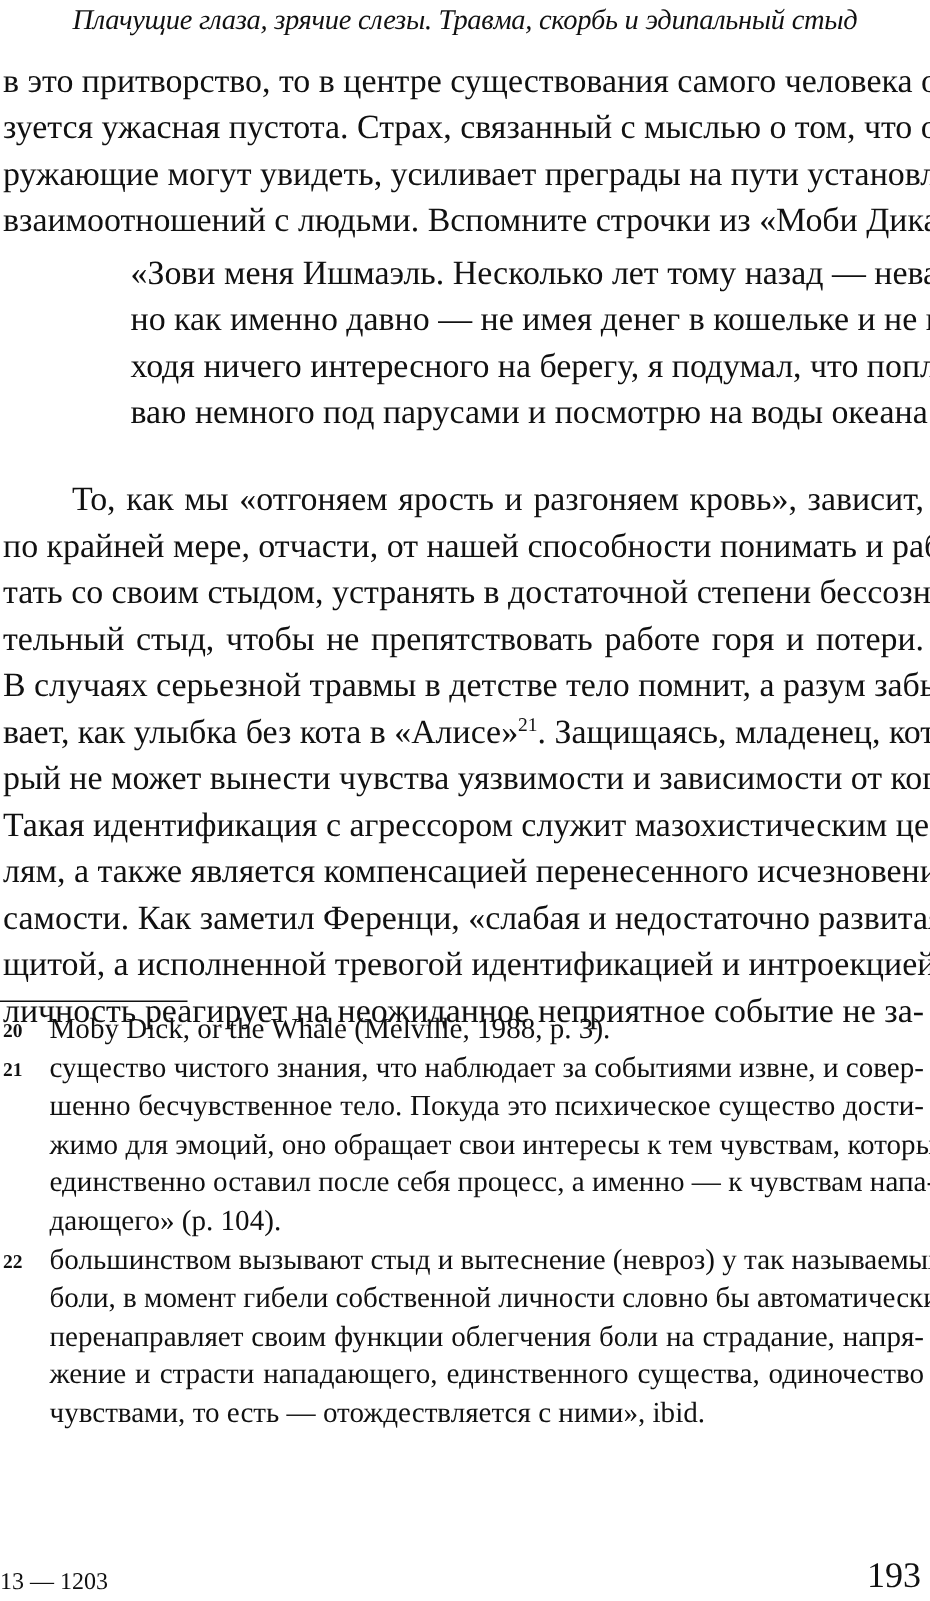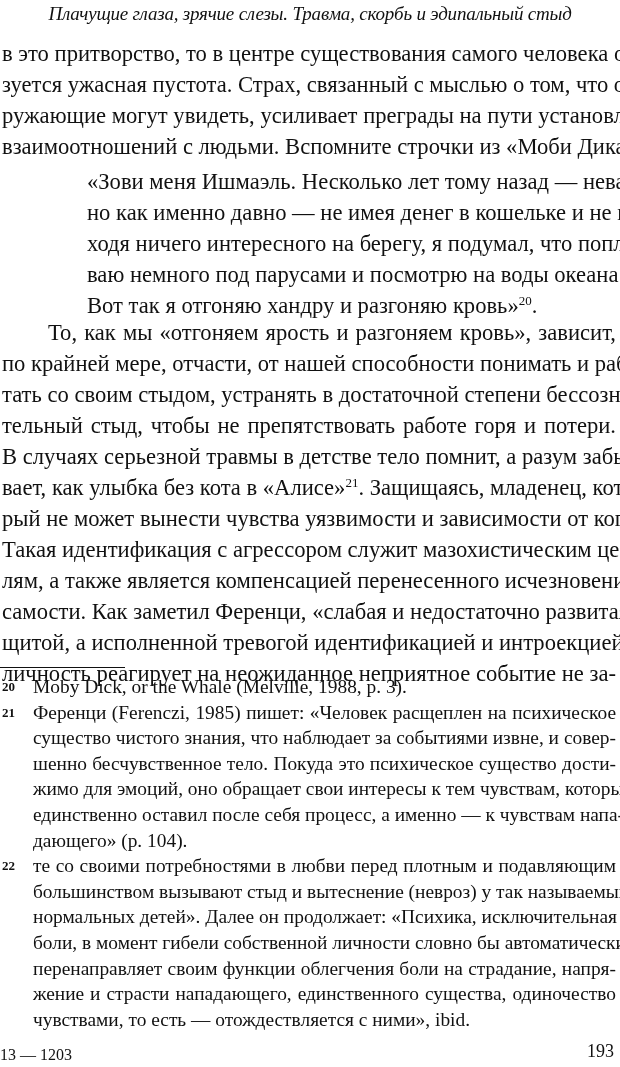--- a/index.html
+++ b/index.html
@@ -21,40 +21,39 @@
     .line.last { text-align-last: left; }
     .quote { position: absolute; top: 166px; left: 87px; width: 529px; font-size: 22.6px; line-height: 31px; }
     .para2 { position: absolute; top: 317px; left: 2px; width: 614px; font-size: 22.6px; line-height: 31px; }
     .indent { padding-left: 46px; }
     sup { font-size: 13px; line-height: 0; vertical-align: 8px; }
     .fn-rule { position: absolute; top: 667px; left: 0; width: 125px; height: 0; border-top: 1.5px solid #111; }
     .footnotes { position: absolute; top: 674px; left: 0; width: 616px; font-size: 19.4px; line-height: 25.6px; }
     .fn { position: relative; padding-left: 33px; margin: 0; }
     .fn-num { position: absolute; left: 2px; top: 0; font-size: 13px; font-weight: bold; }
     .footer-sig { position: absolute; top: 1046px; left: 0; font-size: 16px; line-height: 18px; }
-    .page-number { position: absolute; top: 1038px; right: 6px; font-size: 18px; line-height: 26px; }
+    .page-number { position: absolute; top: 1038px; right: 6px; font-size: 24px; line-height: 26px; }
   </style>
 </head>
 <body>
 
 <div class="running-head">Плачущие глаза, зрячие слезы. Травма, скорбь и эдипальный стыд</div>
 
 <div class="main">
   <span class="line">в это притворство, то в центре существования самого человека обра-</span>
   <span class="line">зуется ужасная пустота. Страх, связанный с мыслью о том, что ок-</span>
   <span class="line">ружающие могут увидеть, усиливает преграды на пути установления</span>
   <span class="line last">взаимоотношений с людьми. Вспомните строчки из «Моби Дика»:</span>
 </div>
 
 <div class="quote">
   <span class="line">«Зови меня Ишмаэль. Несколько лет тому назад — неваж-</span>
   <span class="line">но как именно давно — не имея денег в кошельке и не на-</span>
   <span class="line">ходя ничего интересного на берегу, я подумал, что попла-</span>
   <span class="line">ваю немного под парусами и посмотрю на воды океана.</span>
-  <span class="line last"><span>Вот так я отгоняю хандру и разгоняю кровь»</span><sup>20</sup><span>.</span></span>
 </div>
 
 <div class="para2">
   <span class="line indent">То, как мы «отгоняем ярость и разгоняем кровь», зависит,</span>
   <span class="line">по крайней мере, отчасти, от нашей способности понимать и рабо-</span>
   <span class="line">тать со своим стыдом, устранять в достаточной степени бессозна-</span>
   <span class="line">тельный стыд, чтобы не препятствовать работе горя и потери.</span>
   <span class="line">В случаях серьезной травмы в детстве тело помнит, а разум забы-</span>
   <span class="line"><span>вает, как улыбка без кота в «Алисе»</span><sup>21</sup><span>. Защищаясь, младенец, кото-</span></span>
   <span class="line">рый не может вынести чувства уязвимости и зависимости от кого-</span>
@@ -67,32 +66,29 @@
 
 <div class="fn-rule"></div>
 
 <div class="footnotes">
   <div class="fn">
     <span class="fn-num">20</span>
     <span class="line last">Moby Dick, or the Whale (Melville, 1988, p. 3).</span>
   </div>
   <div class="fn">
     <span class="fn-num">21</span>
-    <span class="line">Ференци (Ferenczi, 1985) пишет: «Человек расщеплен на психическое</span>
     <span class="line">существо чистого знания, что наблюдает за событиями извне, и совер-</span>
     <span class="line">шенно бесчувственное тело. Покуда это психическое существо дости-</span>
     <span class="line">жимо для эмоций, оно обращает свои интересы к тем чувствам, которые</span>
     <span class="line">единственно оставил после себя процесс, а именно — к чувствам напа-</span>
     <span class="line last">дающего» (p. 104).</span>
   </div>
   <div class="fn">
     <span class="fn-num">22</span>
-    <span class="line">те со своими потребностями в любви перед плотным и подавляющим</span>
     <span class="line">большинством вызывают стыд и вытеснение (невроз) у так называемых</span>
-    <span class="line">нормальных детей». Далее он продолжает: «Психика, исключительная</span>
     <span class="line">боли, в момент гибели собственной личности словно бы автоматически</span>
     <span class="line">перенаправляет своим функции облегчения боли на страдание, напря-</span>
     <span class="line">жение и страсти нападающего, единственного существа, одиночество</span>
     <span class="line last">чувствами, то есть — отождествляется с ними», ibid.</span>
   </div>
 </div>
 
 <div class="footer-sig">13 — 1203</div>
 <div class="page-number">193</div>
 

